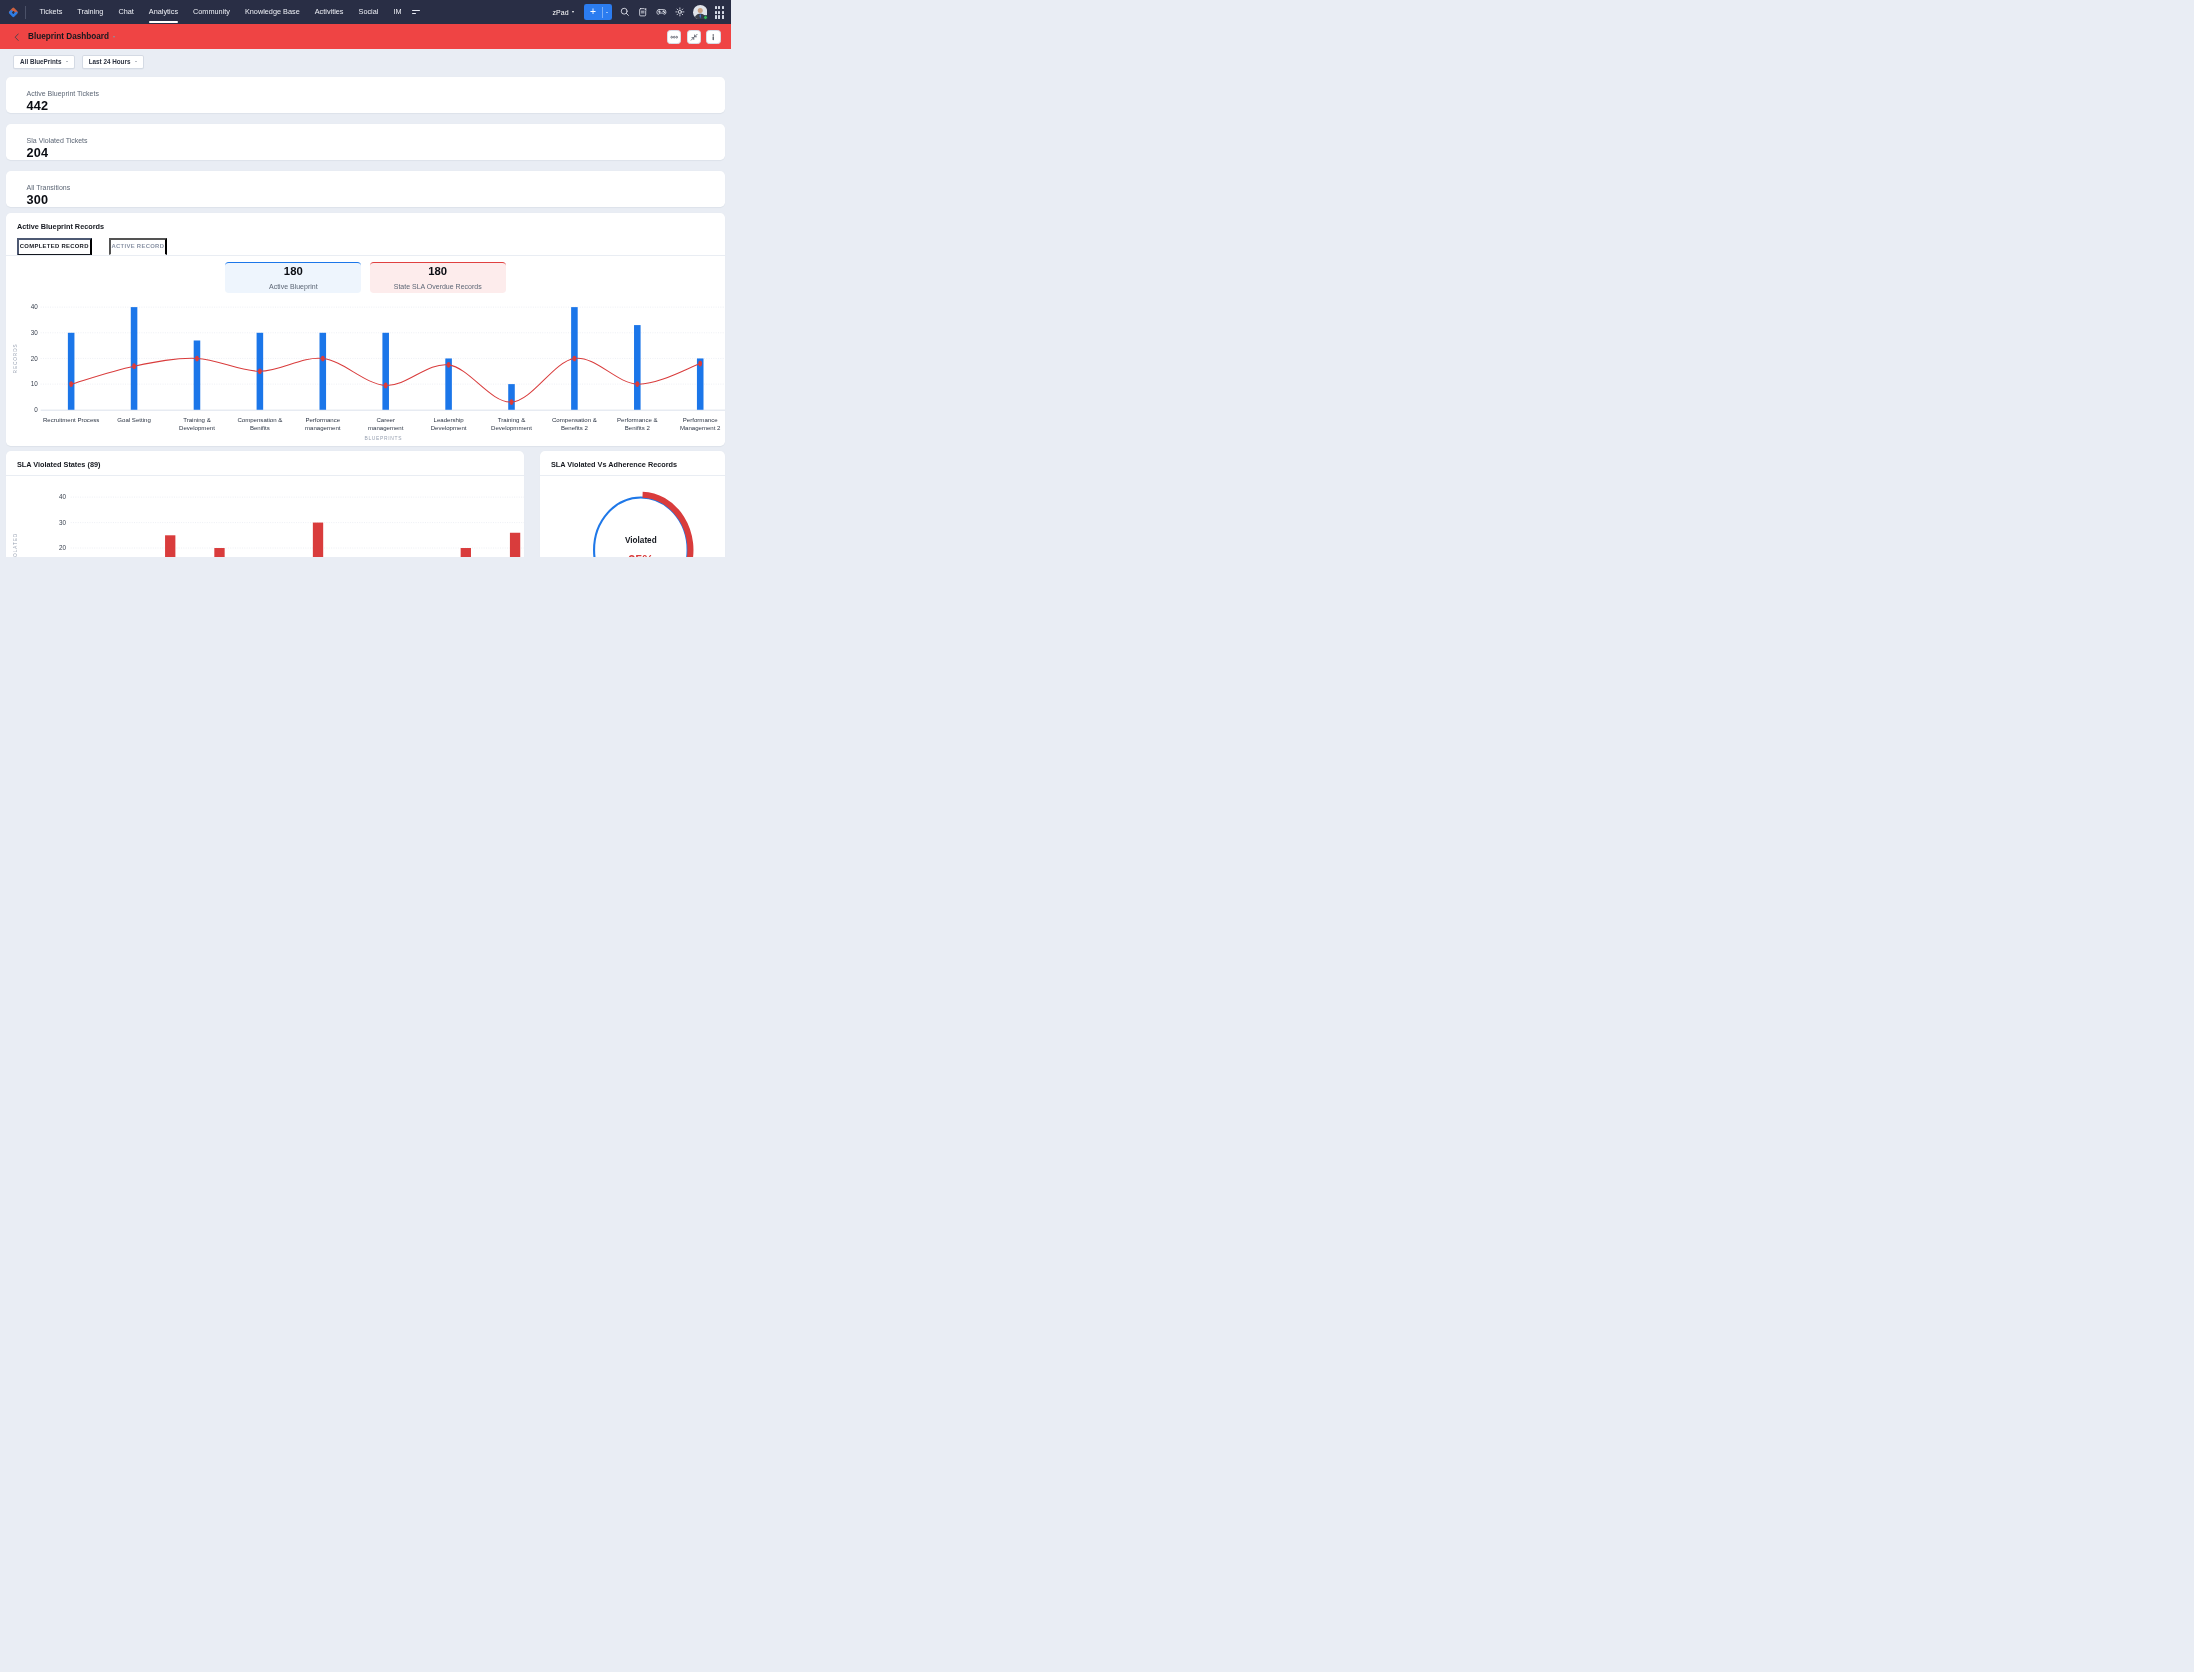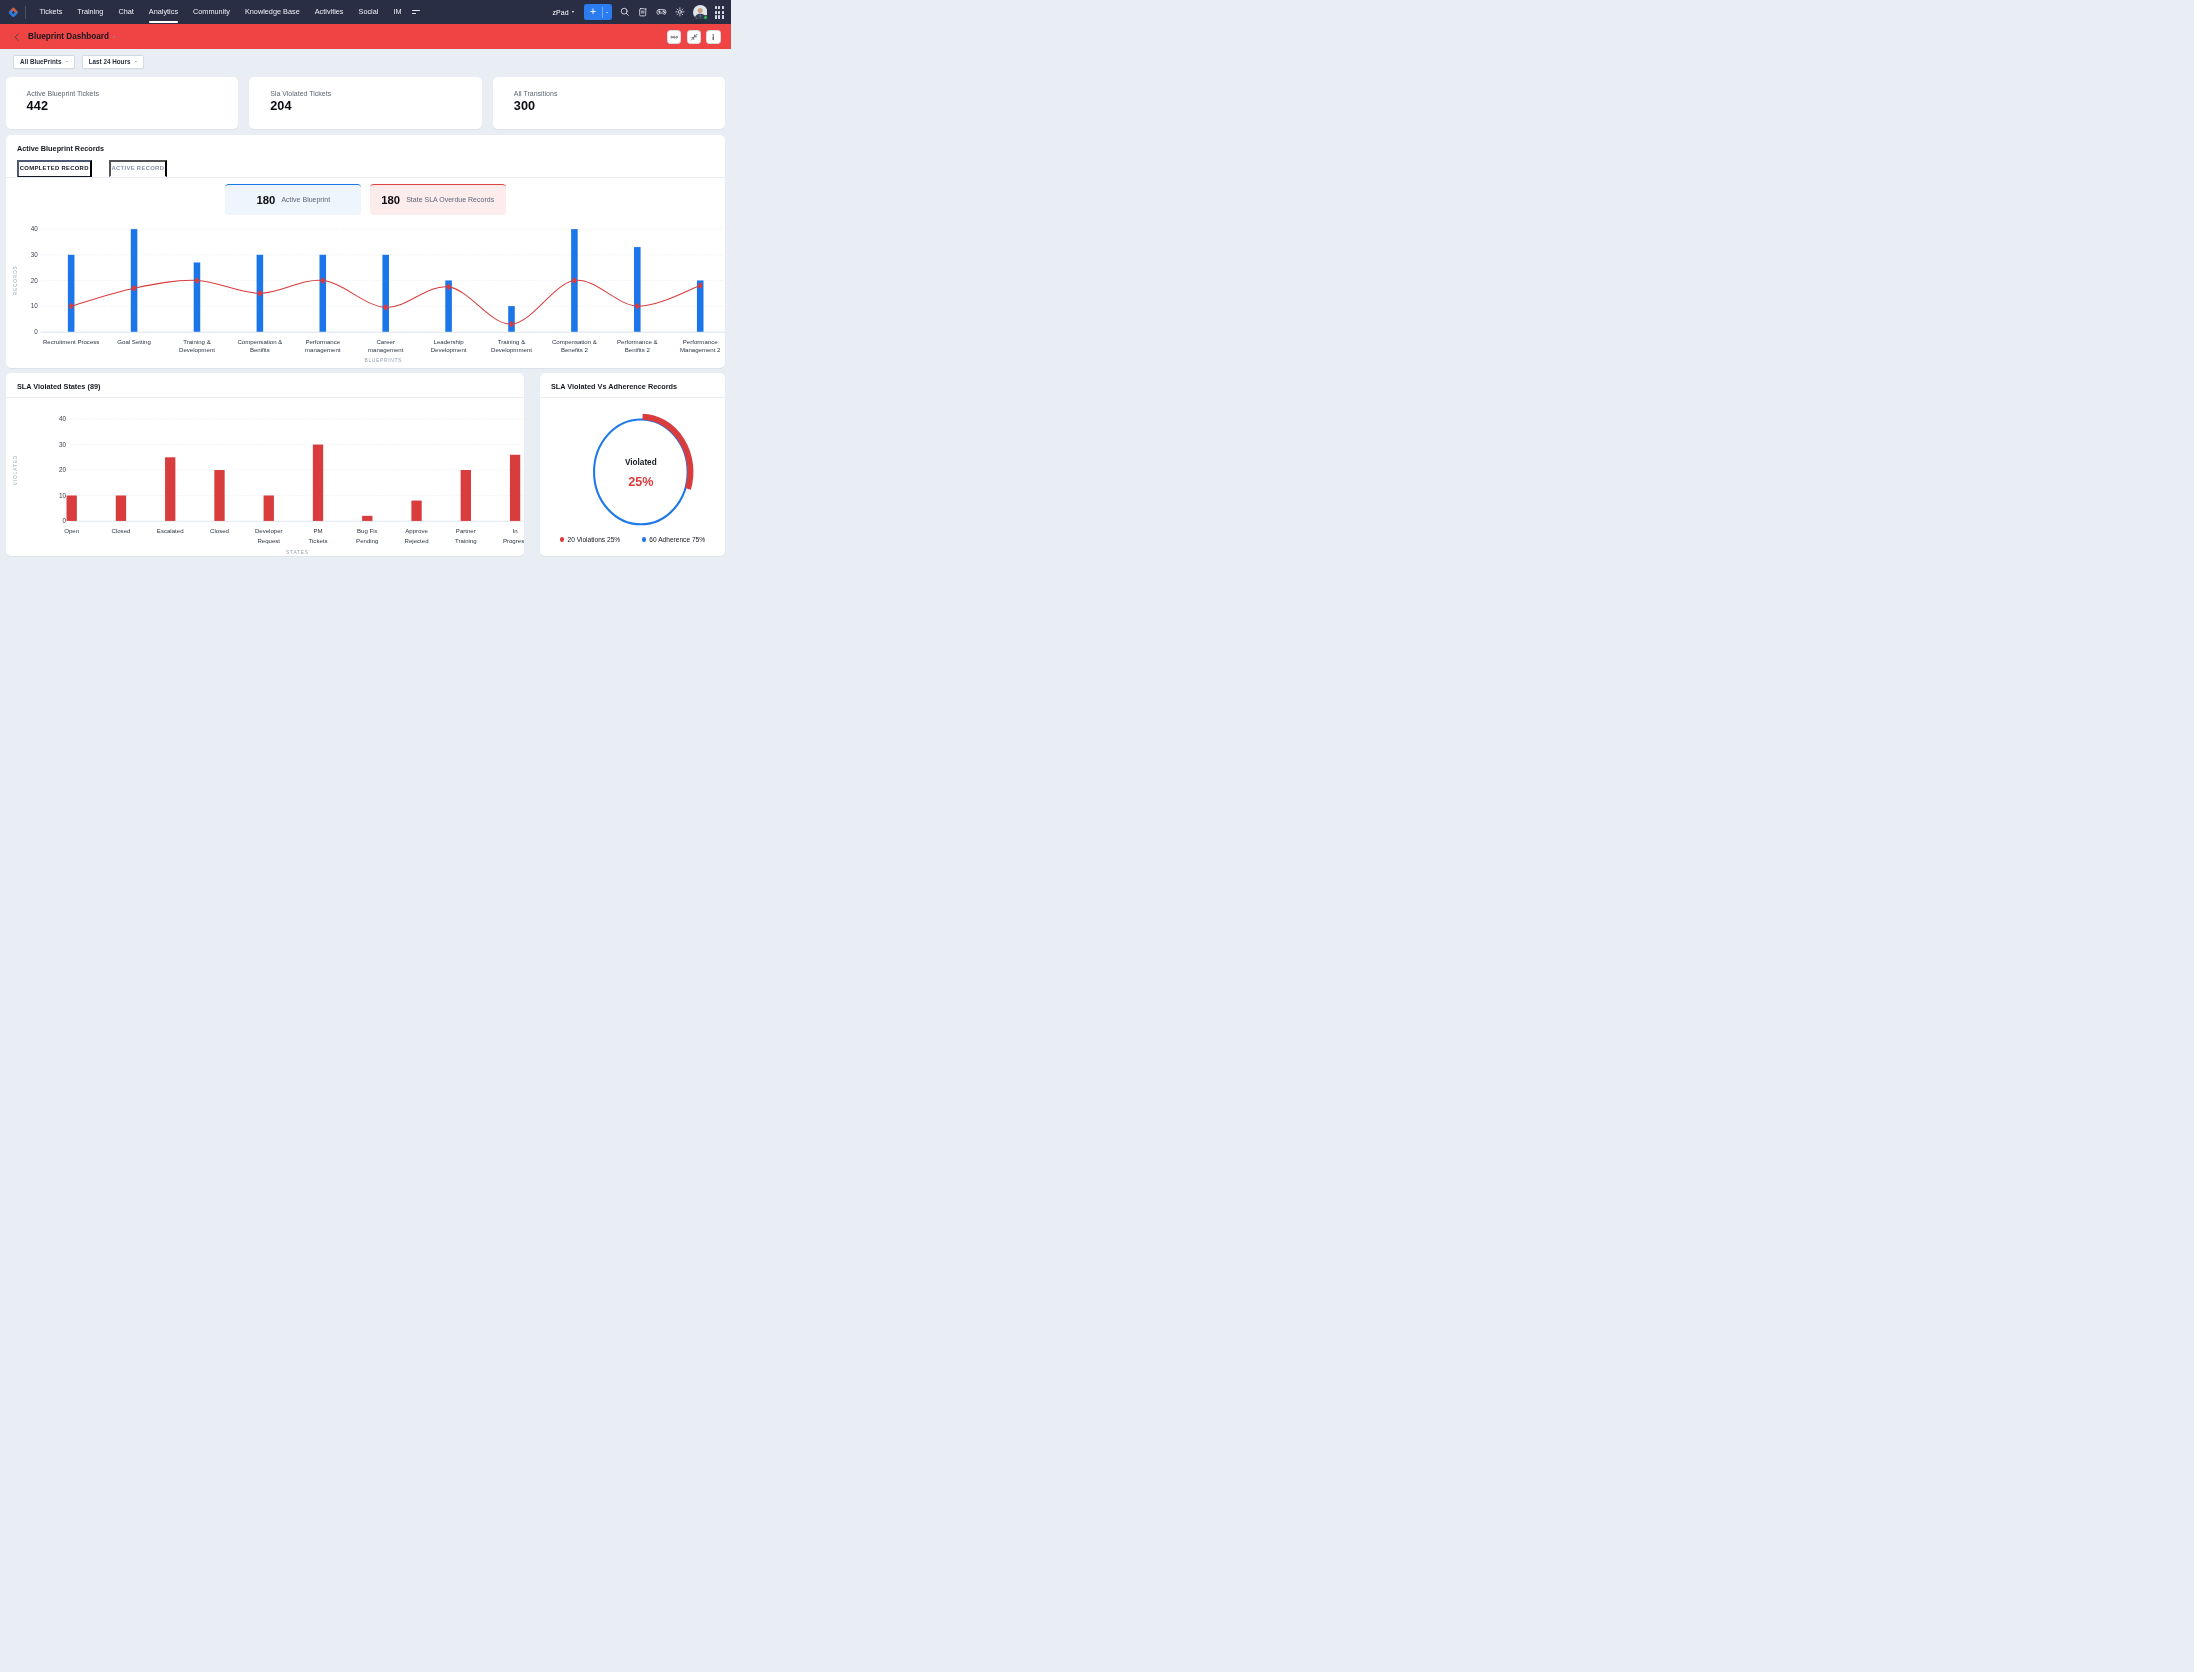--- a/index.html
+++ b/index.html
@@ -39,33 +39,33 @@
   .header-actions { margin-left:auto; display:flex; gap:5.2px; }
   .icon-btn { width:14.5px; height:14.5px; background:#fff; border:0.5px solid #d7dde7; border-radius:3.3px; display:flex; align-items:center; justify-content:center; cursor:pointer; }
 
   
   .filter-bar { height:25px; display:flex; align-items:center; gap:7px; padding:0 13px; }
   .chip { height:14.5px; background:#fff; border:0.5px solid #d4dae4; border-radius:1.9px; display:flex; align-items:center; gap:4.2px; padding:0 6.1px; font-size:6.3px; font-weight:bold; color:#2c3240; cursor:pointer; box-shadow:0 0.5px 0.5px rgba(25,35,60,.05); }
   .chip .caret { color:#707a88; border-top-width:1.9px; }
 
   
   .card { background:#fff; border-radius:4.7px; box-shadow:0 0.5px 0.9px rgba(20,30,60,.05); }
-  .kpi-row { display:flex; gap:11px; margin:2.8px 5.6px 0; }
+  .kpi-row { display:flex; gap:11px; margin:2.8px 5.6px 0;flex-direction:column; }
   .kpi-card { flex:1; height:52px; padding:12.7px 0 0 21px; }
   .kpi-label { font-size:7px; color:#5d6776; }
   .kpi-value { font-size:12.7px; font-weight:800; color:#0b0d13; margin-top:2.3px; letter-spacing:0.1px; }
 
   .main-card { margin:5.6px 5.6px 0; height:233px; overflow:hidden; }
   .section-title { font-size:7.3px; font-weight:bold; color:#15181f; }
   .main-card .section-title { padding:9.4px 11.3px 0; }
   .tabs { display:flex; gap:17px; padding:0 11.3px; margin-top:7px; border-bottom:0.5px solid #e9edf3; }
   .tab { font-size:5.9px; letter-spacing:0.3px; font-weight:bold; color:#8a93a5; padding:2.8px 0.9px 4.7px; border-bottom:1.2px solid transparent; cursor:pointer; background:none; }
   .tab.active { color:#15181f; border-color:#15181f; }
   .badges { display:flex; justify-content:center; gap:8.4px; margin-top:6.1px; }
-  .badge { width:136px; height:31px; border-radius:3.8px; border-top:1.4px solid; display:flex; align-items:center; justify-content:center; gap:6.1px; cursor:default; }
+  .badge { width:136px; height:31px; border-radius:3.8px; border-top:1.4px solid; display:flex; align-items:center; justify-content:center; gap:6.1px; cursor:default;flex-direction:column; }
   .badge.blue { background:#eef5fd; border-color:#1b76e9; }
   .badge.red  { background:#fdecec; border-color:#e04040; }
   .badge-value { font-size:11.3px; font-weight:800; color:#0b0d13; }
   .badge-label { font-size:7px; color:#5d6776; }
 
   .bottom-row { display:flex; gap:16px; margin:5.6px 5.6px 0; height:183px; }
   .states-card { width:518px; overflow:hidden; }
   .donut-card { flex:1; overflow:hidden; }
   .card-head { padding:8.4px 11.3px 6.1px; border-bottom:0.5px solid #e9edf3; }
   .legend { display:flex; justify-content:center; gap:21.6px; margin-top:-6.6px; }

